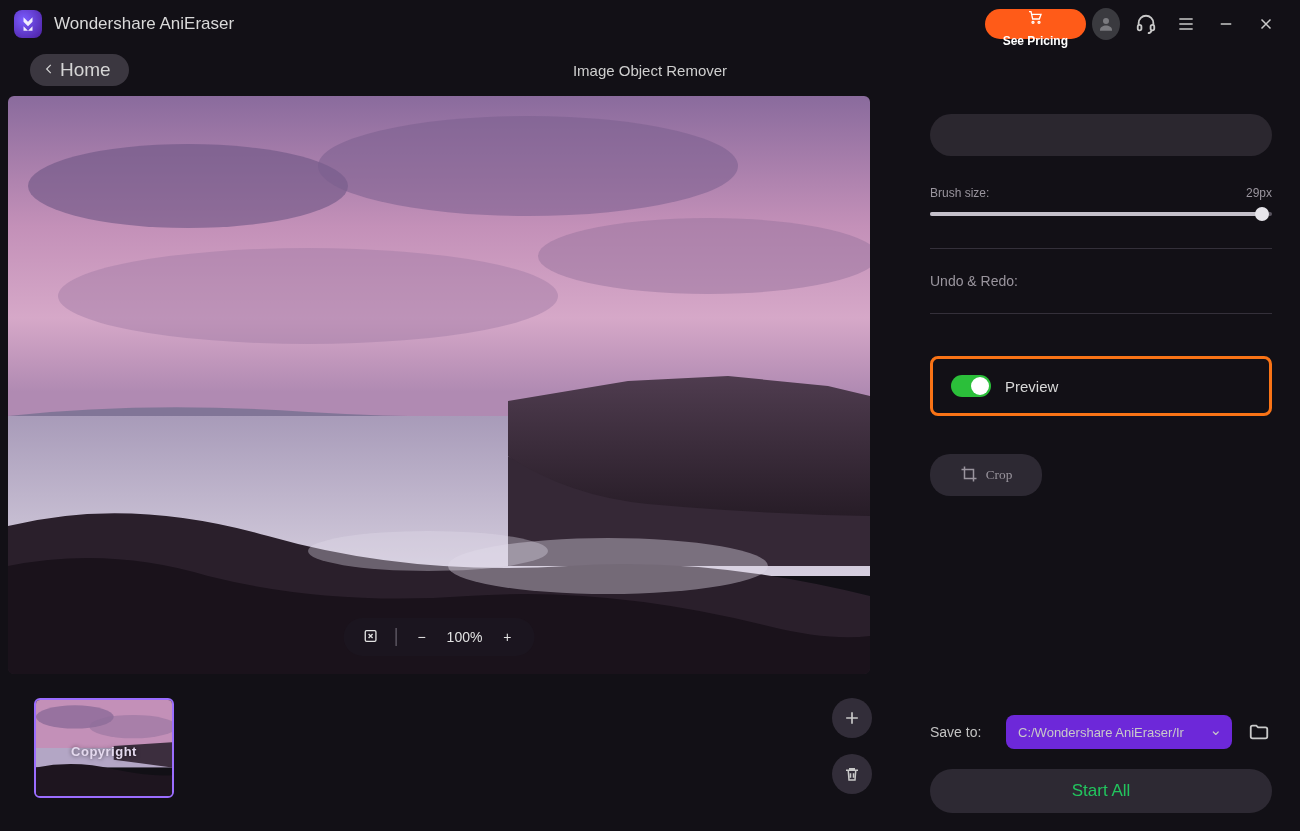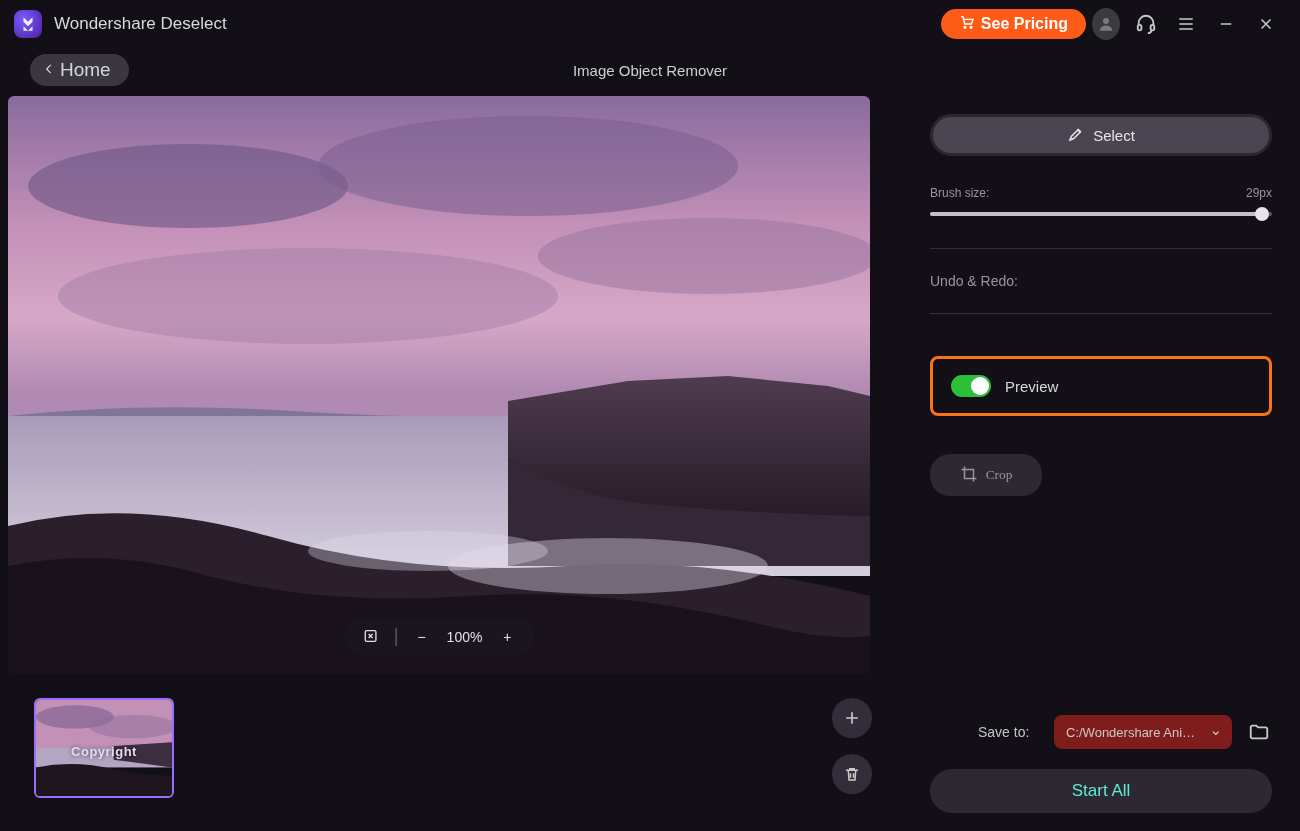--- a/index.html
+++ b/index.html
@@ -4,21 +4,21 @@
 <style>
   * { box-sizing: border-box; margin: 0; padding: 0; }
   html, body { width: 1300px; height: 831px; font-family: -apple-system, "Segoe UI", Arial, sans-serif; background:#121016; color:#c9c9c9; overflow:hidden; }
   
   
   .titlebar { height:48px; display:flex; align-items:center; padding:0 14px; }
   .logo { width:28px; height:28px; border-radius:8px; background: radial-gradient(circle at 35% 35%, #7a5cff, #4b1e9e); display:flex; align-items:center; justify-content:center; margin-right:12px;}
   .logo svg { width:18px; height:18px; }
   .app-name { font-size:17px; color:#d9d9d9; }
   .tb-spacer { flex:1; }
-  .pricing { background:#ff5b18; color:#fff; font-size:16px; font-weight:600; height:30px; border:none; border-radius:16px; padding:0 18px; display:flex; align-items:center; cursor:pointer; gap:6px;}
+  .pricing { background:#ff5b18; color:#fff; font-size:12px; font-weight:600; height:30px; border:none; border-radius:16px; padding:0 18px; display:flex; align-items:center; cursor:pointer; gap:6px;flex-direction:column;}
   .tb-icon { width:40px; height:40px; display:flex; align-items:center; justify-content:center; cursor:pointer; color:#bdbdbd;}
   .avatar { width:32px; height:32px; border-radius:50%; background:#3a3a3f; display:flex; align-items:center; justify-content:center; margin:0 6px;}
   
   
   .subhdr { height:44px; position:relative; display:flex; align-items:center; padding:0 30px; }
   .home-btn { background:#3b3740; border:none; color:#d5d5d5; font-size:19px; height:32px; border-radius:16px; padding:0 18px 0 12px; display:flex; align-items:center; gap:4px; cursor:pointer;}
   .page-title { position:absolute; left:50%; transform:translateX(-50%); color:#cfcfcf; font-size:15px;}
   
   
   .main { display:flex; height: calc(831px - 48px - 44px); }
@@ -56,37 +56,37 @@
   
   .preview-box{ border:3px solid #f97316; border-radius:8px; padding:16px 18px; display:flex; align-items:center; gap:14px; margin-top:18px;}
   .toggle { width:40px; height:22px; border-radius:11px; background:#2bbf3a; position:relative; }
   .toggle .dot{ position:absolute; right:2px; top:2px; width:18px; height:18px; border-radius:50%; background:#fff;}
   .preview-box span { color:#d8d8d8; font-size:15px;}
   
   .crop-btn{ margin-top:38px; width:112px; height:42px;}
   
   .side-spacer{ flex:1;}
   .save-row{ display:flex; align-items:center; gap:14px; margin-bottom:20px;}
-  .save-row .lbl{ color:#c3c3c3; font-size:14px; width:62px;margin-left:48px;}
-  .path-sel{ flex:1; background:#7f1d1d; border:none; color:#c9c9c9; height:34px; border-radius:8px; padding:0 30px 0 12px; font-size:13px; text-align:left; overflow:hidden; white-space:nowrap; text-overflow:ellipsis; position:relative;}
+  .save-row .lbl{ color:#c3c3c3; font-size:14px; width:62px;}
+  .path-sel{ flex:1; background:#6d28d9; border:none; color:#c9c9c9; height:34px; border-radius:8px; padding:0 30px 0 12px; font-size:13px; text-align:left; overflow:hidden; white-space:nowrap; text-overflow:ellipsis; position:relative;}
   .path-sel::after{ content:"⌄"; position:absolute; right:10px; top:6px; font-size:15px;}
   .folder-btn{ width:26px; height:26px; color:#c9c9c9; display:flex; align-items:center; justify-content:center; cursor:pointer;}
   
-  .start-btn{ width:100%; height:44px; background:#2d2933; border:none; color:#5eead4; font-size:17px; font-weight:500; border-radius:22px; cursor:pointer;}
+  .start-btn{ width:100%; height:44px; background:#2d2933; border:none; color:#22c55e; font-size:17px; font-weight:500; border-radius:22px; cursor:pointer;}
 </style>
 </head>
 <body>
 
 <div class="titlebar">
   <div class="logo">
     <svg viewBox="0 0 24 24" fill="#fff">
         <path d="M6 3l6 6 6-6v6l-6 6-6-6V3zm0 12l6 6 6-6v6H6v-6z" opacity=".9"></path>
       </svg>
   </div>
-  <div class="app-name">Wondershare Deselect</div>
+  <div class="app-name">Wondershare AniEraser</div>
   <div class="tb-spacer"></div>
   <button class="pricing">
     <span>
       <svg width="16" height="16" viewBox="0 0 24 24" fill="none" stroke="#fff" stroke-width="2">
           <circle cx="9" cy="20" r="1.5"></circle>
           <circle cx="18" cy="20" r="1.5"></circle>
           <path d="M3 4h3l2.5 11h10L21 8H7"></path>
         </svg>
     </span>
     <span>See Pricing</span>
@@ -208,27 +208,20 @@
           <svg width="18" height="18" viewBox="0 0 24 24" fill="none" stroke="#c9c9c9" stroke-width="2">
               <path d="M4 7h16M9 7V5h6v2M7 7l1 13h8l1-13M10 11v6M14 11v6"></path>
             </svg>
         </div>
       </div>
     </div>
   </div>
 
   <div class="side">
     <div class="seg">
-      <button class="active">
-        <span><svg width="18" height="18" viewBox="0 0 24 24" fill="none" stroke="#e6e6e6" stroke-width="2">
-              <path d="M4 20l5-2 9-9-3-3-9 9-2 5z"></path>
-              <path d="M14 6l4 4"></path>
-            </svg></span>
-        <span>Select</span>
-      </button>
     </div>
 
     <div class="row-label">
       <span>Brush size:</span>
       <span>29px</span>
     </div>
     <div class="slider">
       <div class="fill"></div>
         <div class="knob"></div>
     </div>

